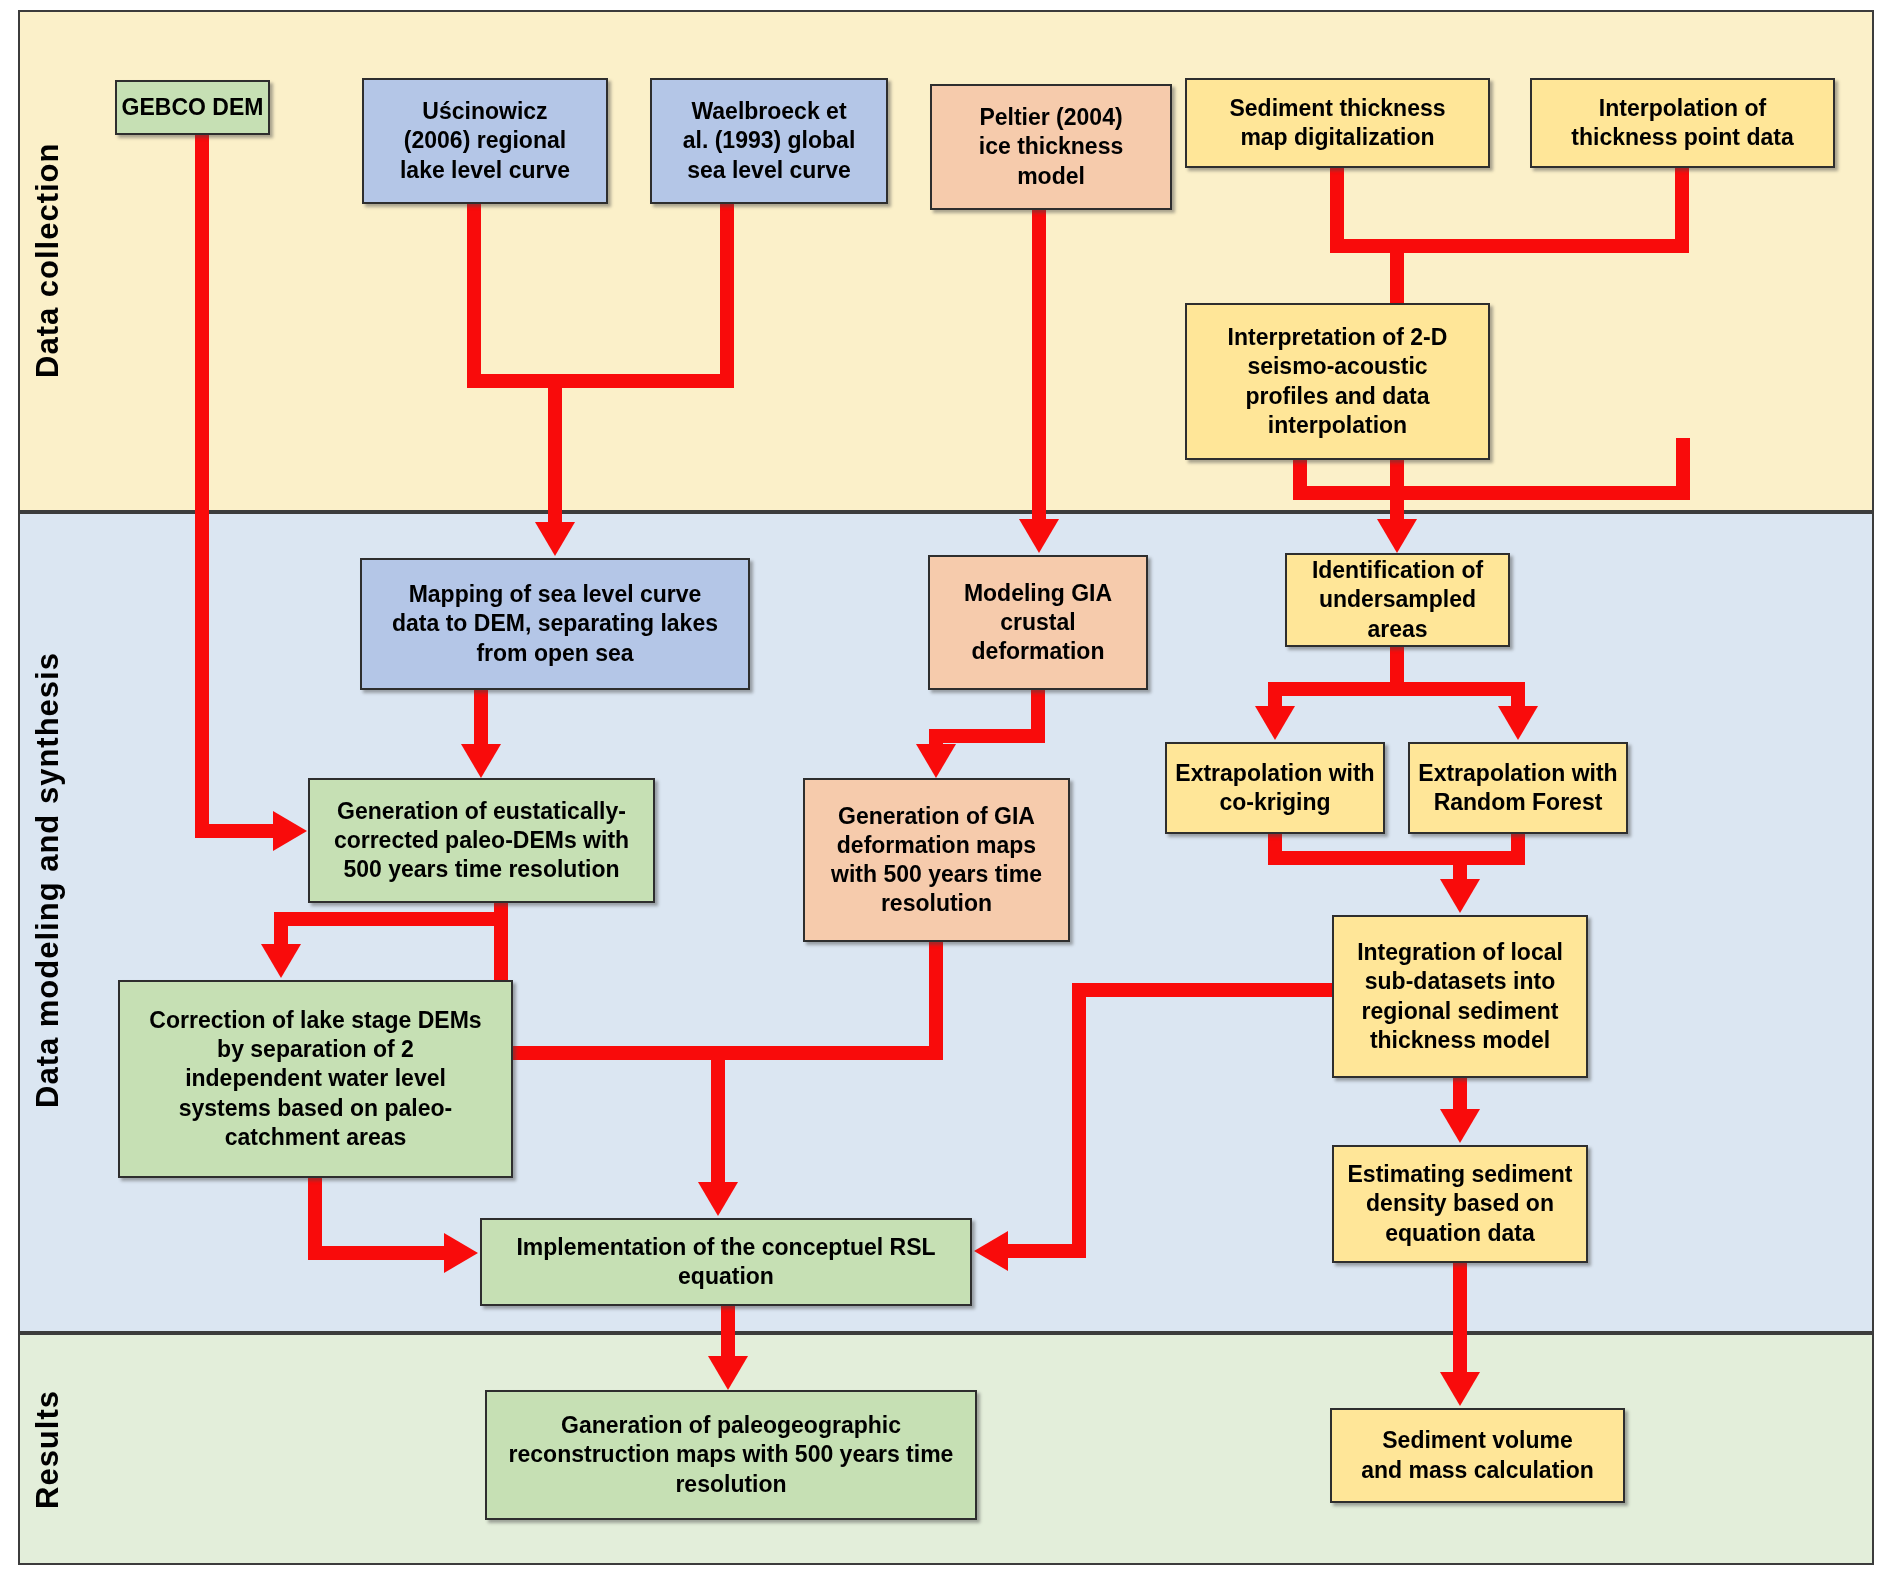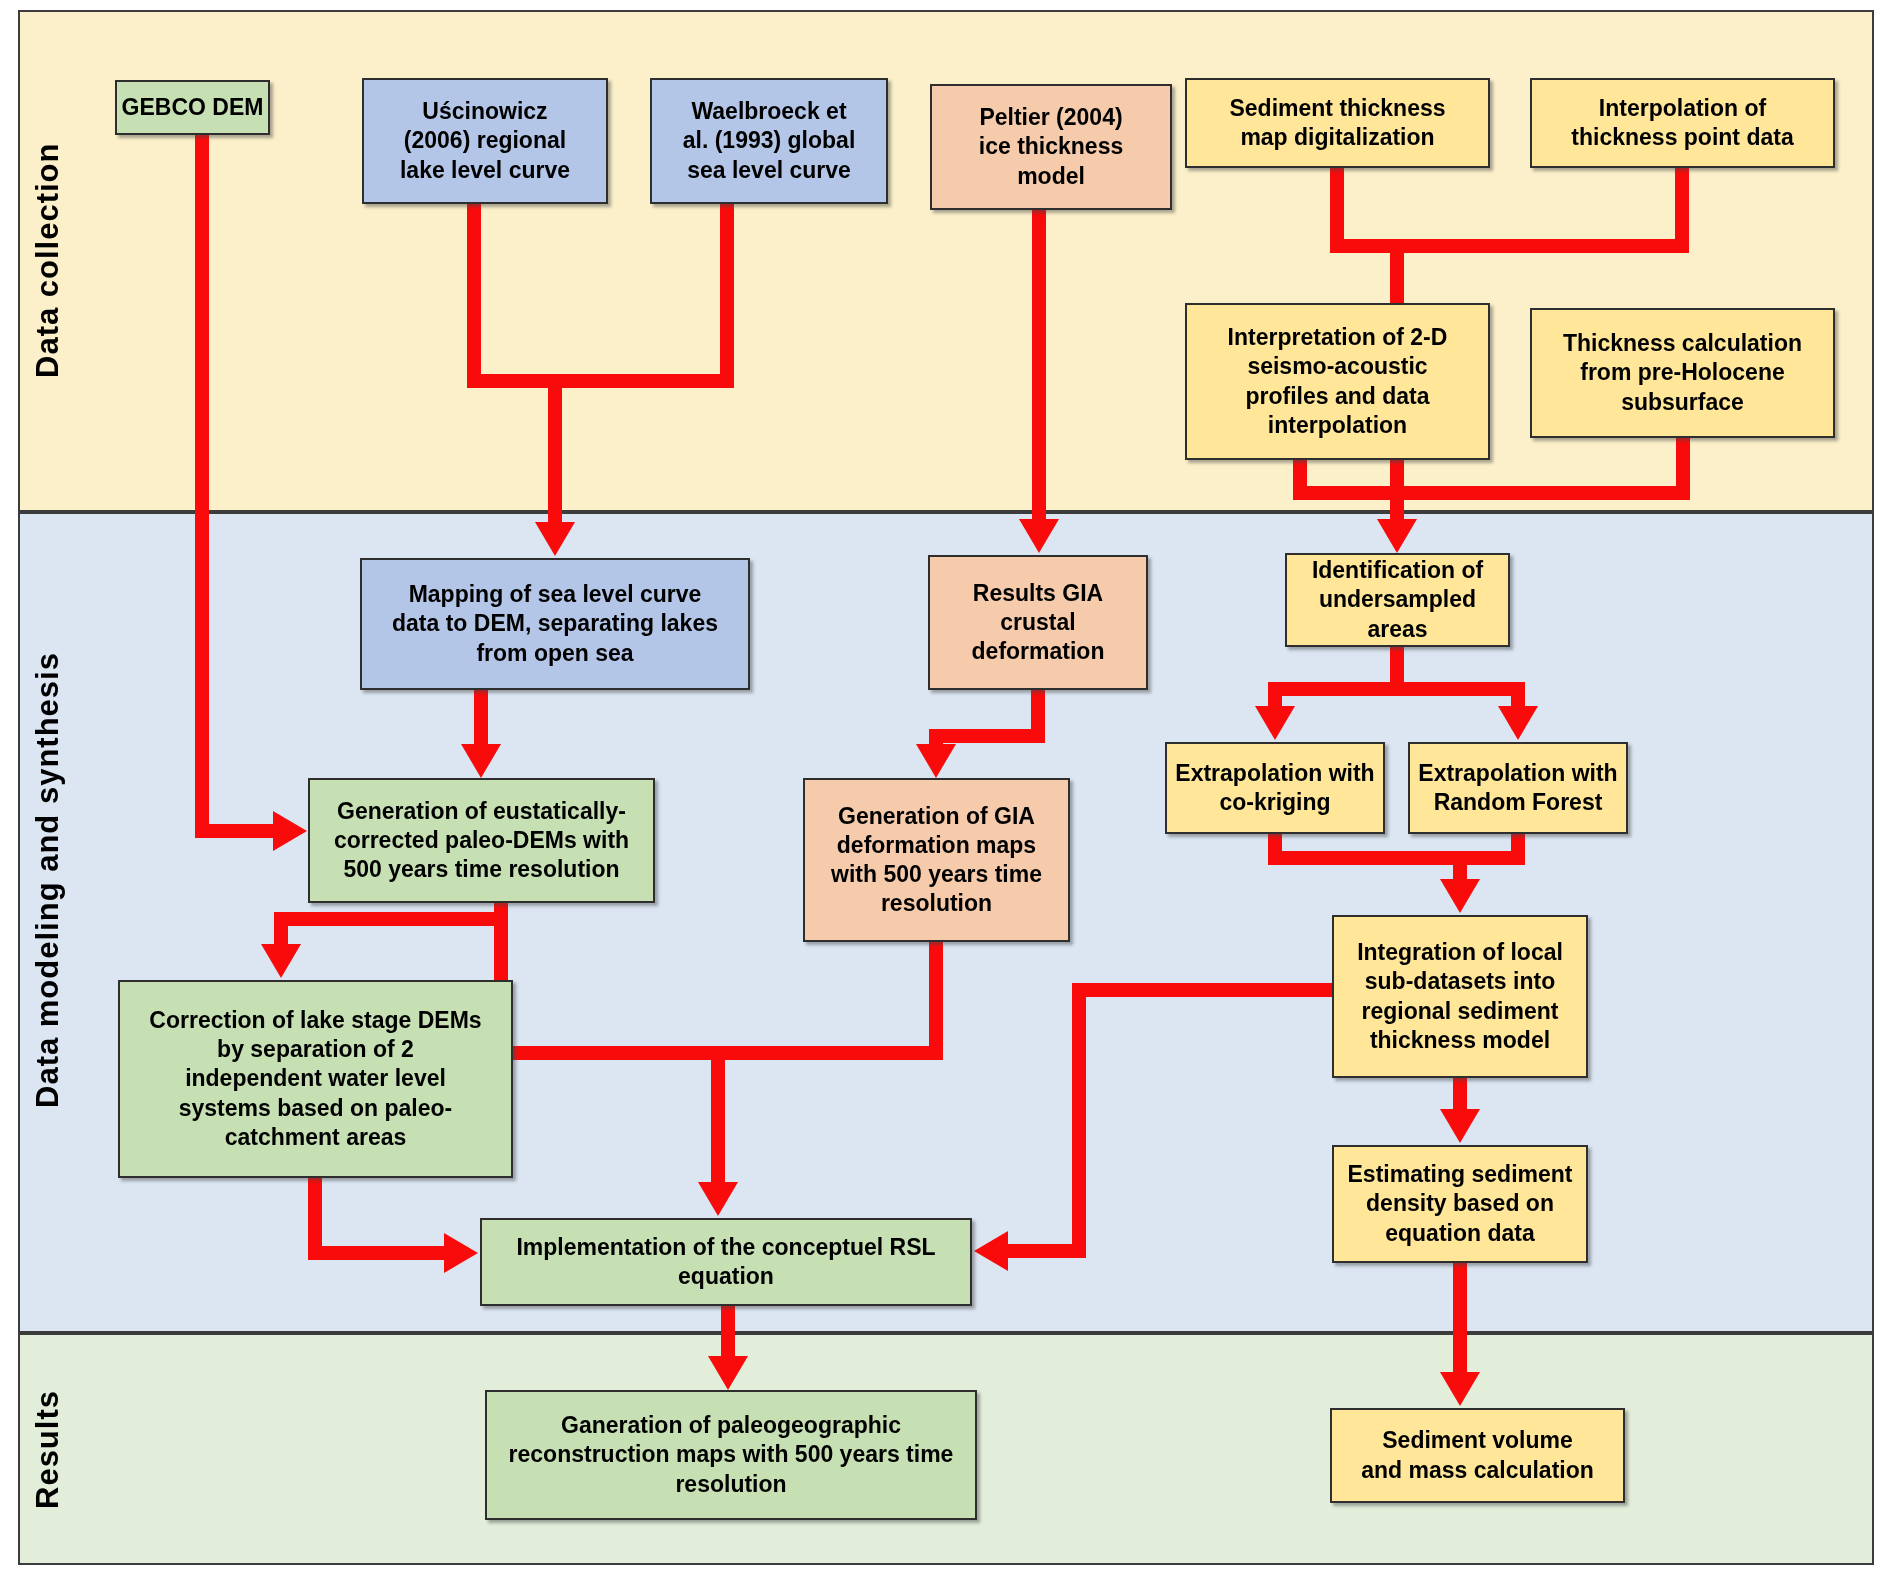--- a/index.html
+++ b/index.html
@@ -176,34 +176,29 @@
 map digitalization</span>
     </div>
 
   <div class="node c-yellow" style="left:1185px;top:303px;width:305px;height:157px">
     <span>Interpretation of 2-D
 seismo-acoustic
 profiles and data
 interpolation</span>
     </div>
 
-  <div class="node c-yellow" style="left:1530px;top:308px;width:305px;height:130px">
-    <span>Thickness calculation
-from pre-Holocene
-subsurface</span>
-    </div>
 
   <div class="node c-blue" style="left:360px;top:558px;width:390px;height:132px">
     <span>Mapping of sea level curve
 data to DEM, separating lakes
 from open sea</span>
     </div>
 
   <div class="node c-orange" style="left:928px;top:555px;width:220px;height:135px">
-    <span>Results GIA
+    <span>Modeling GIA
 crustal
 deformation</span>
     </div>
 
   <div class="node c-yellow" style="left:1285px;top:553px;width:225px;height:94px">
     <span>Identification of
 undersampled areas</span>
     </div>
 
   <div class="node c-green" style="left:308px;top:778px;width:347px;height:125px">

